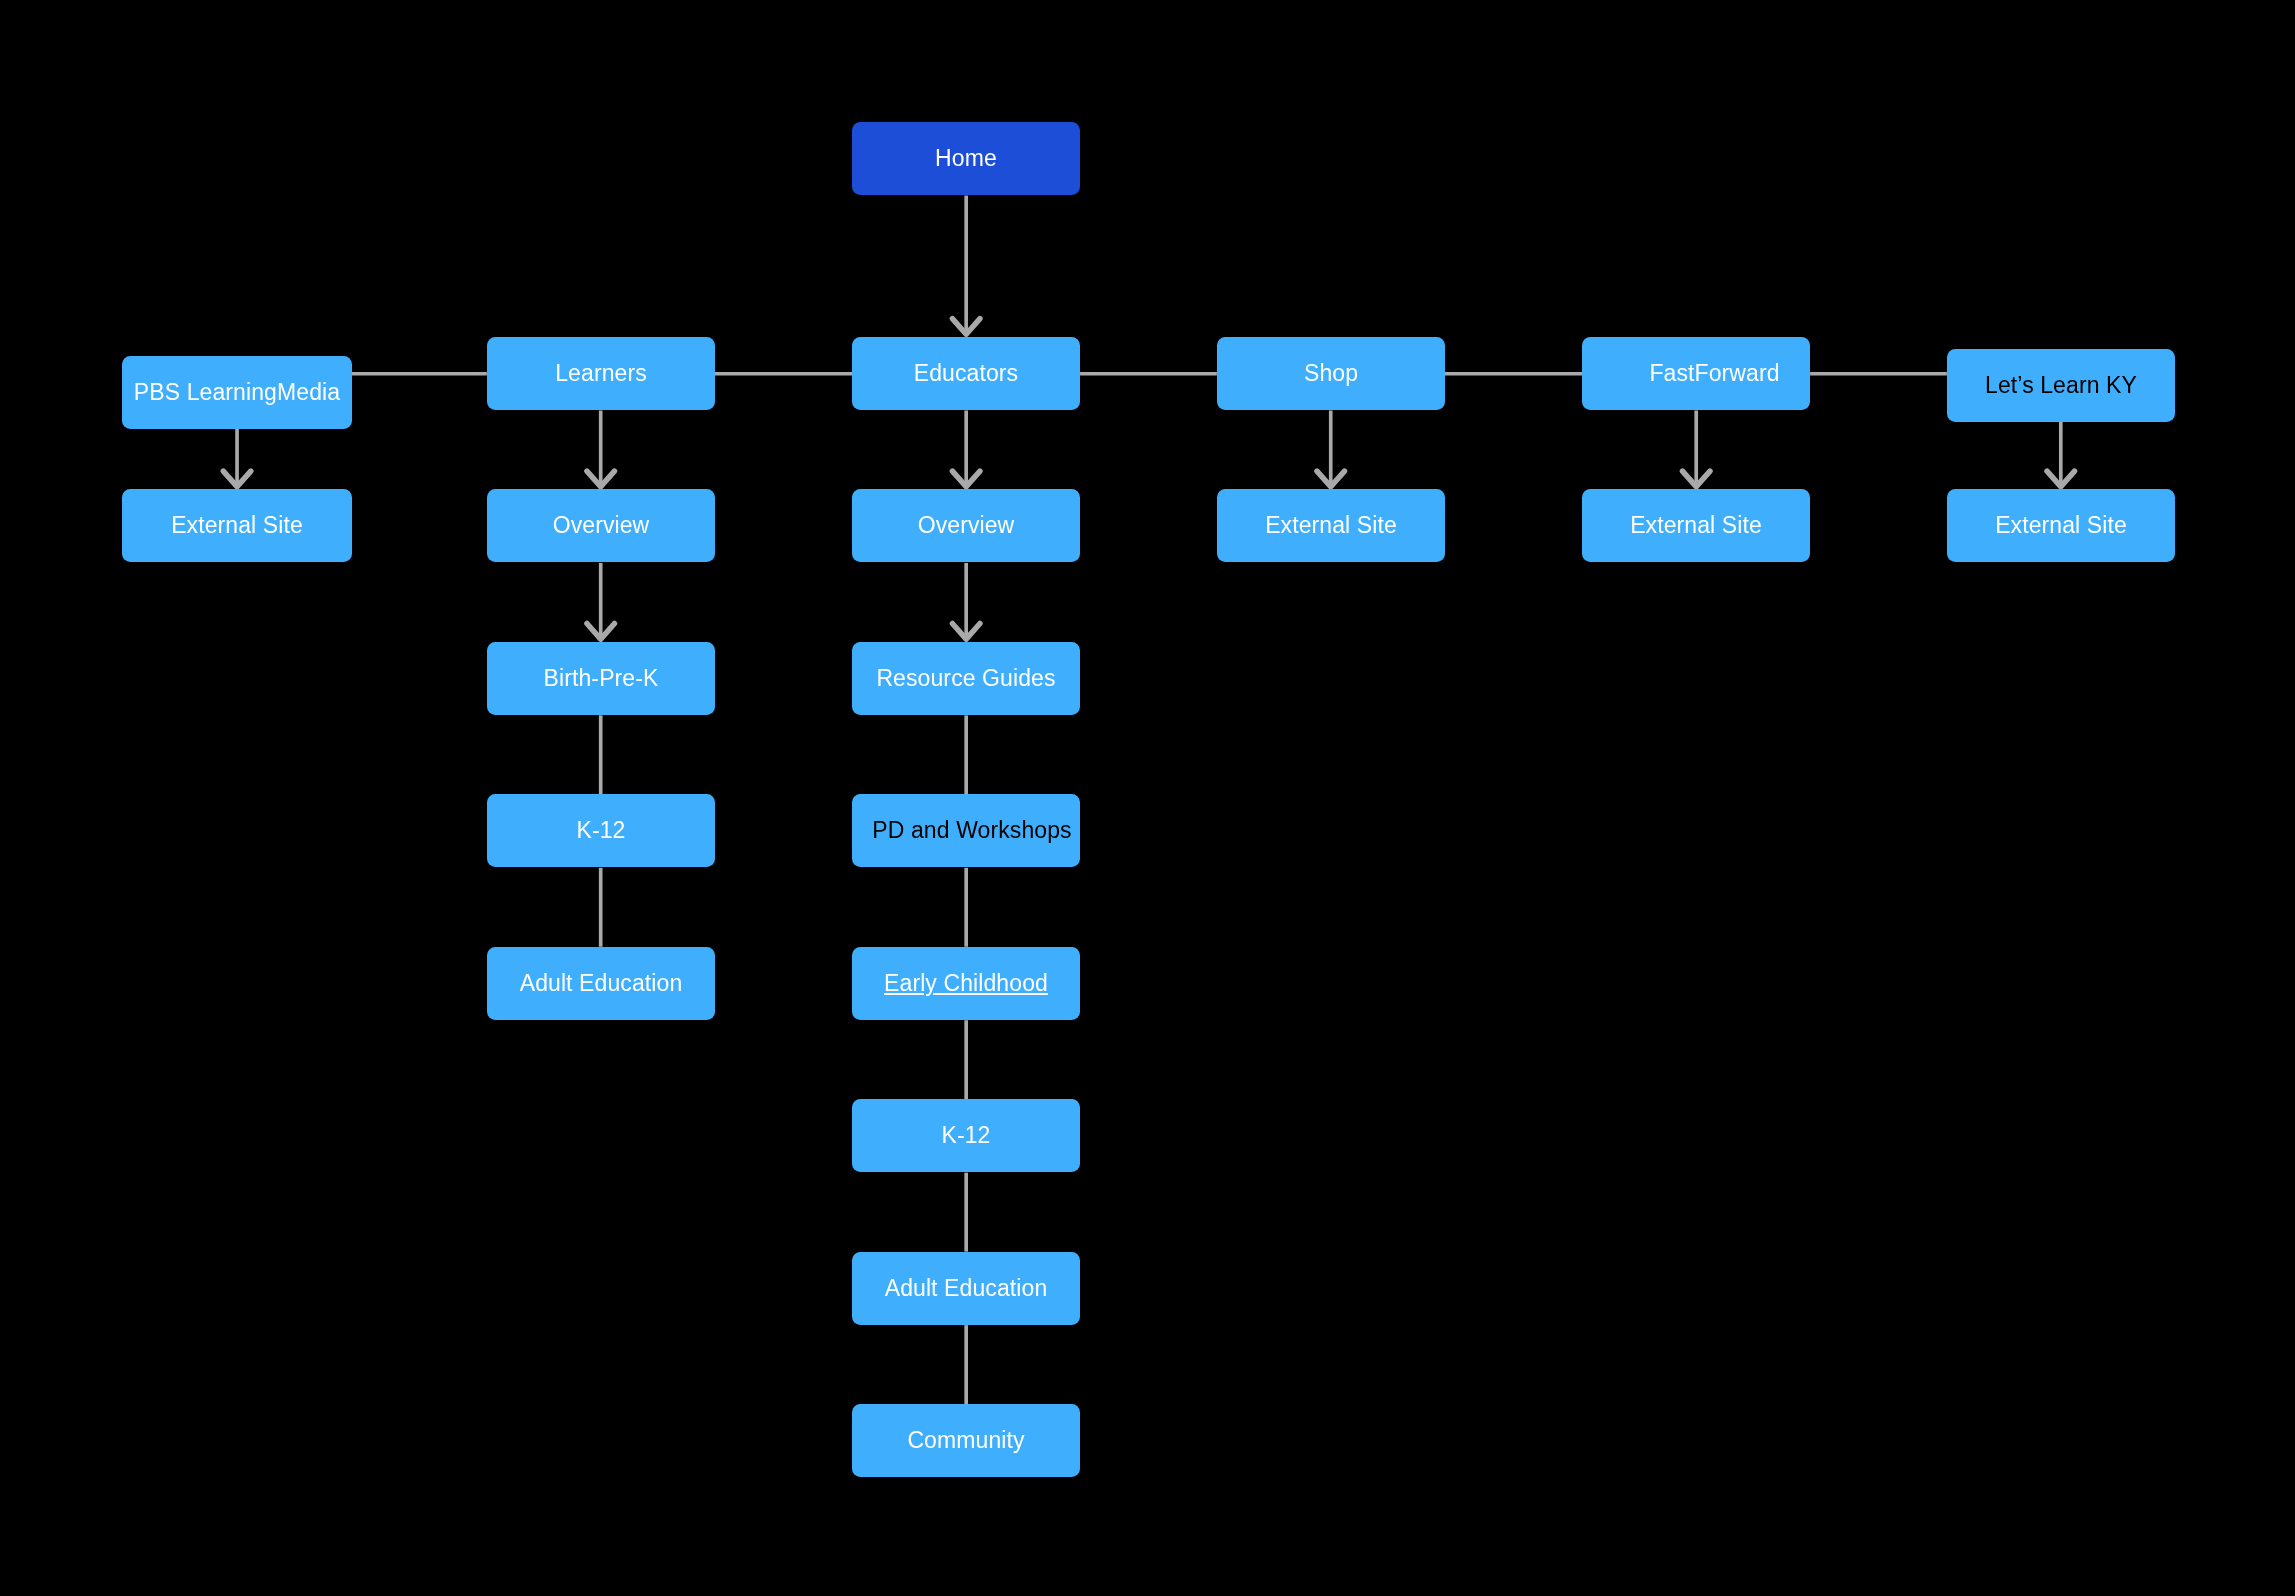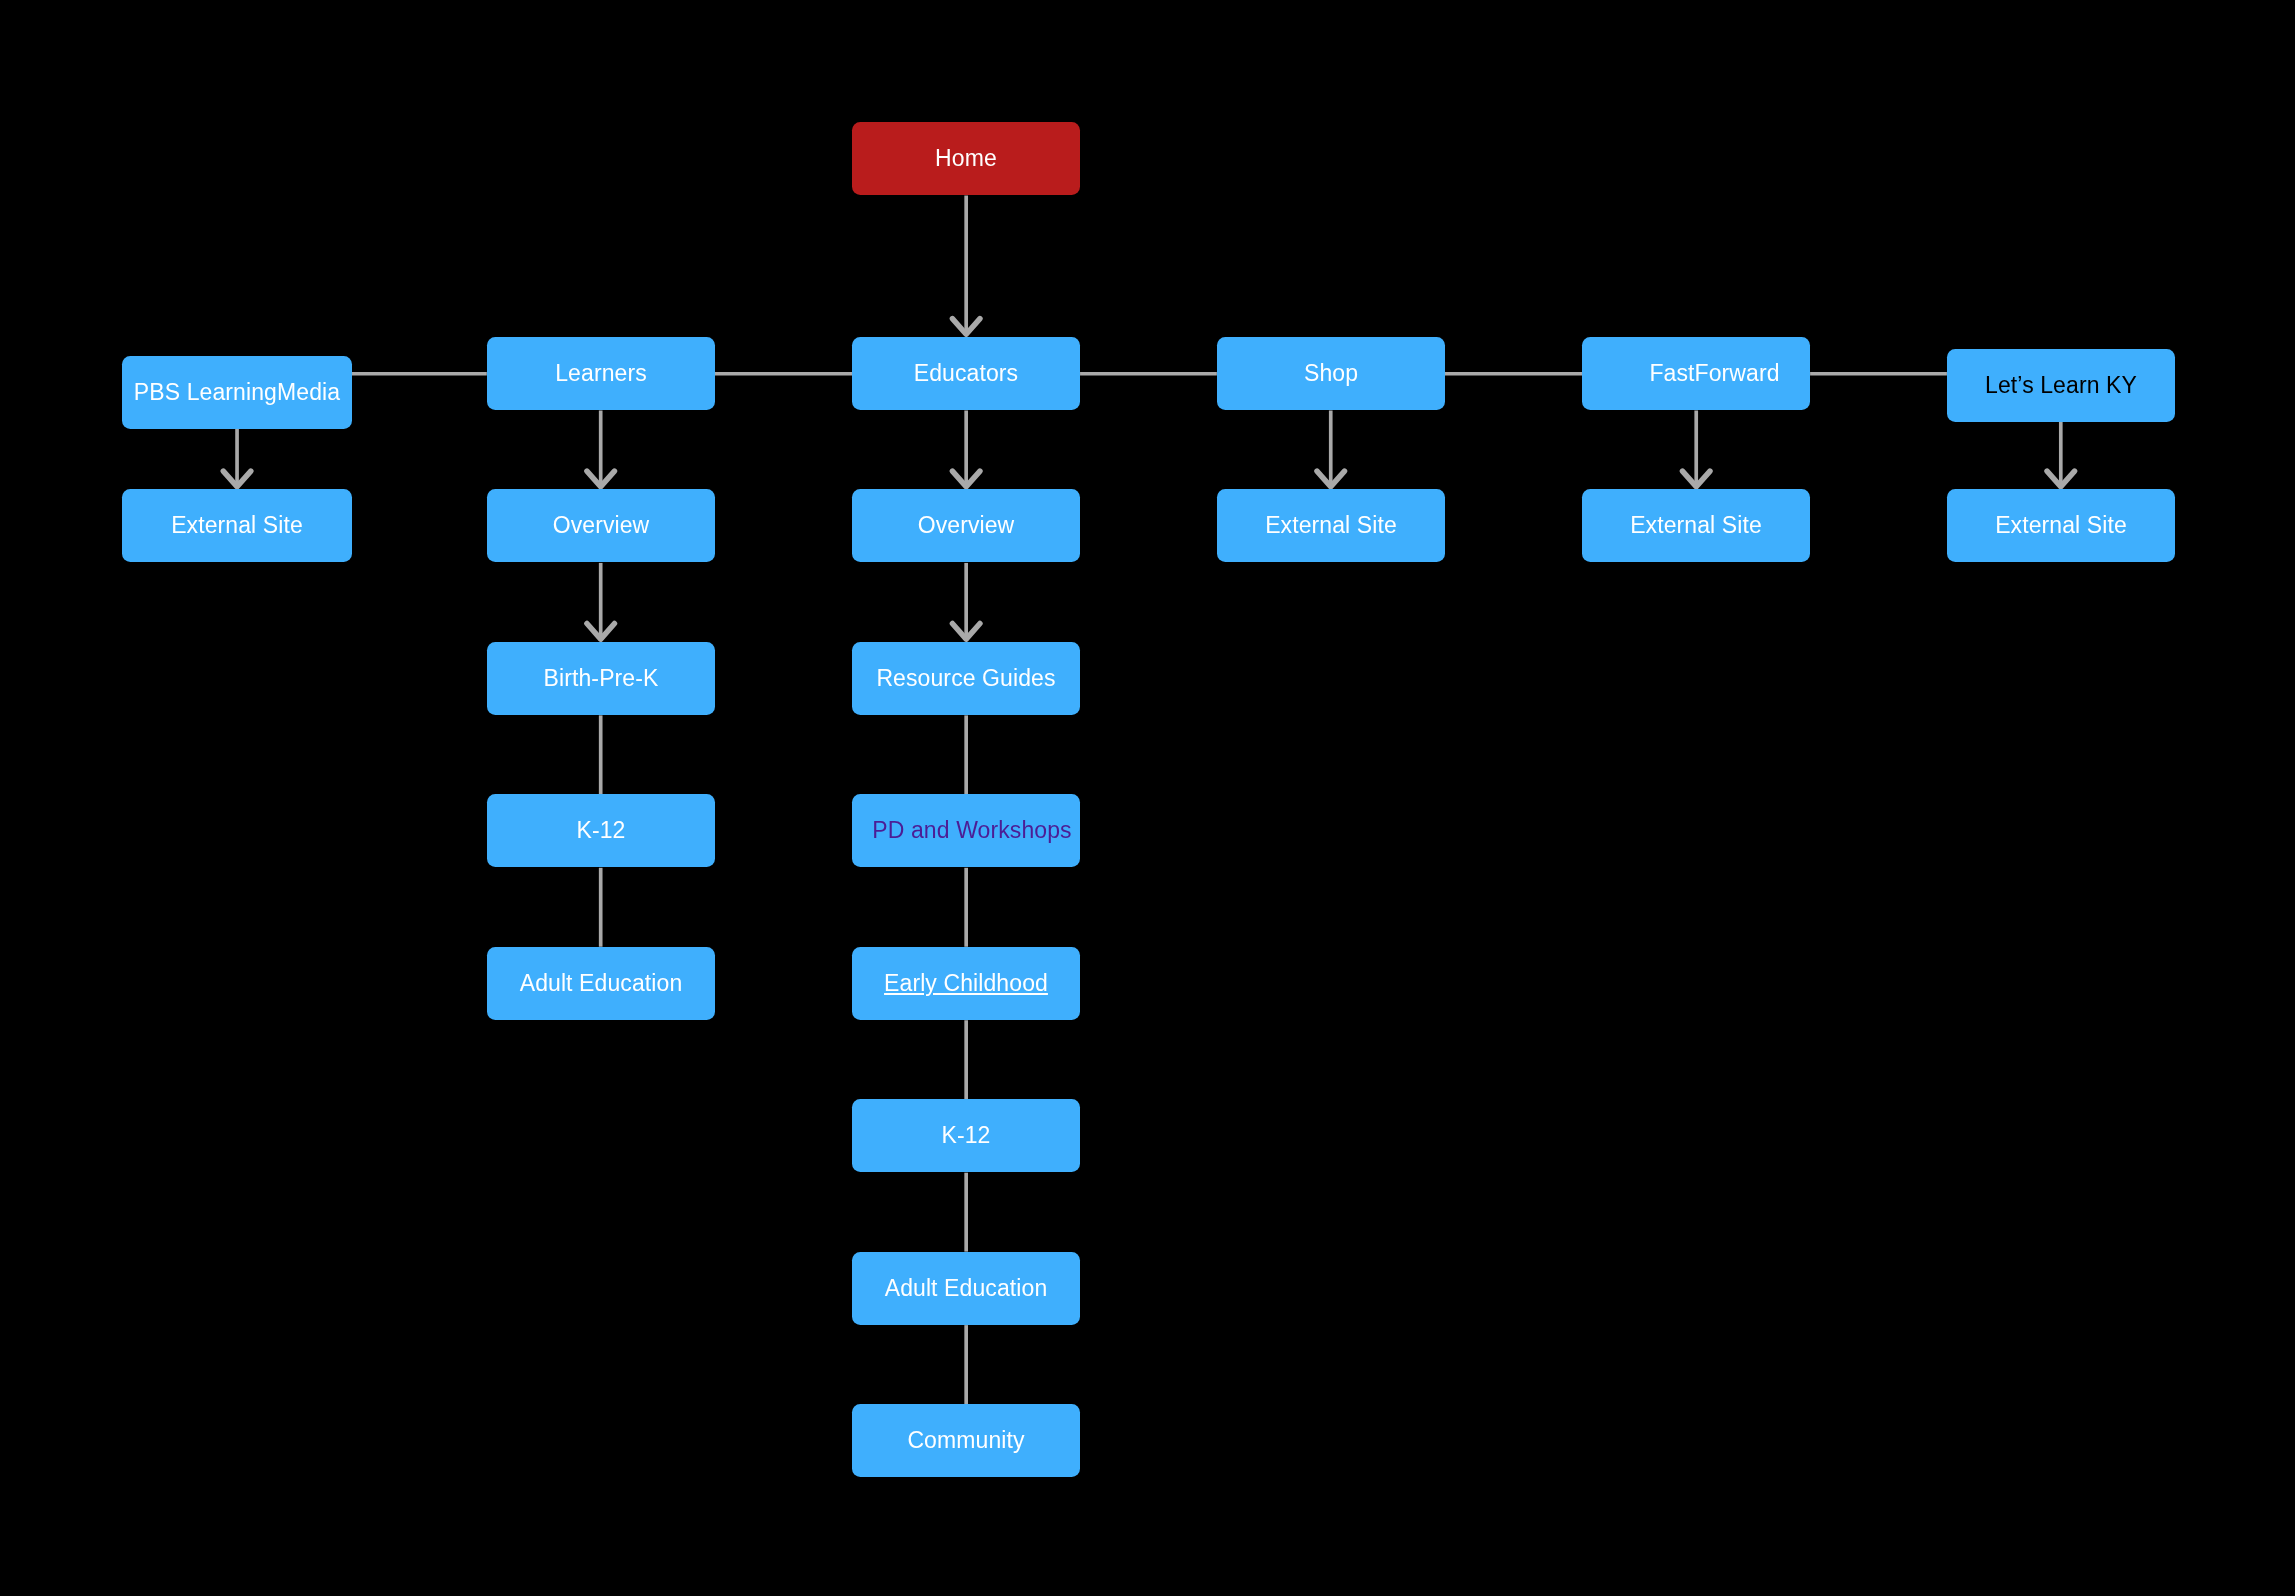--- a/index.html
+++ b/index.html
@@ -72,21 +72,21 @@
       <polyline points="1037,679 1052,696 1067,679" fill="none" stroke="#A9A9A9" stroke-width="6" stroke-linecap="round" stroke-linejoin="round"></polyline>
       <line x1="654" y1="779" x2="654" y2="865" stroke="#A9A9A9" stroke-width="4" stroke-linecap="butt"></line>
       <line x1="654" y1="945" x2="654" y2="1031" stroke="#A9A9A9" stroke-width="4" stroke-linecap="butt"></line>
       <line x1="1052" y1="779" x2="1052" y2="865" stroke="#A9A9A9" stroke-width="4" stroke-linecap="butt"></line>
       <line x1="1052" y1="945" x2="1052" y2="1031" stroke="#A9A9A9" stroke-width="4" stroke-linecap="butt"></line>
       <line x1="1052" y1="1111" x2="1052" y2="1197" stroke="#A9A9A9" stroke-width="4" stroke-linecap="butt"></line>
       <line x1="1052" y1="1277" x2="1052" y2="1363" stroke="#A9A9A9" stroke-width="4" stroke-linecap="butt"></line>
       <line x1="1052" y1="1443" x2="1052" y2="1529" stroke="#A9A9A9" stroke-width="4" stroke-linecap="butt"></line>
     </svg>
   <div id="node-layer">
-      <div class="node" style="left: 852px; top: 122px; width: 228px; height: 73px; background: #b91c1c; color: rgb(255, 255, 255);">
+      <div class="node" style="left: 852px; top: 122px; width: 228px; height: 73px; background: #1d4ed8; color: rgb(255, 255, 255);">
         <span>Home</span>
       </div>
       <div class="node" style="left: 122px; top: 356px; width: 230px; height: 73px; background: rgb(63, 175, 253); color: rgb(255, 255, 255);">
         <span>PBS LearningMedia</span>
       </div>
       <div class="node" style="left: 487px; top: 337px; width: 228px; height: 73px; background: rgb(63, 175, 253); color: rgb(255, 255, 255);">
         <span>Learners</span>
       </div>
       <div class="node" style="left: 852px; top: 337px; width: 228px; height: 73px; background: rgb(63, 175, 253); color: rgb(255, 255, 255);">
         <span>Educators</span>
@@ -120,21 +120,21 @@
       </div>
       <div class="node" style="left: 487px; top: 642px; width: 228px; height: 73px; background: rgb(63, 175, 253); color: rgb(255, 255, 255);">
         <span>Birth-Pre-K</span>
       </div>
       <div class="node" style="left: 852px; top: 642px; width: 228px; height: 73px; background: rgb(63, 175, 253); color: rgb(255, 255, 255); text-align: right;">
         <span>Resource Guides</span>
       </div>
       <div class="node" style="left: 487px; top: 794px; width: 228px; height: 73px; background: rgb(63, 175, 253); color: rgb(255, 255, 255);">
         <span>K-12</span>
       </div>
-      <div class="node" style="left: 852px; top: 794px; width: 228px; height: 73px; background: rgb(63, 175, 253); color: #4c1d95; padding-left: 12px;">
+      <div class="node" style="left: 852px; top: 794px; width: 228px; height: 73px; background: rgb(63, 175, 253); color: #000000; padding-left: 12px;">
         <span>PD and Workshops</span>
       </div>
       <div class="node" style="left: 487px; top: 947px; width: 228px; height: 73px; background: rgb(63, 175, 253); color: rgb(255, 255, 255);">
         <span>Adult Education</span>
       </div>
       <div class="node" style="left: 852px; top: 947px; width: 228px; height: 73px; background: rgb(63, 175, 253); color: rgb(255, 255, 255); text-decoration: underline;">
         <span>Early Childhood</span>
       </div>
       <div class="node" style="left: 852px; top: 1099px; width: 228px; height: 73px; background: rgb(63, 175, 253); color: rgb(255, 255, 255);">
         <span>K-12</span>

